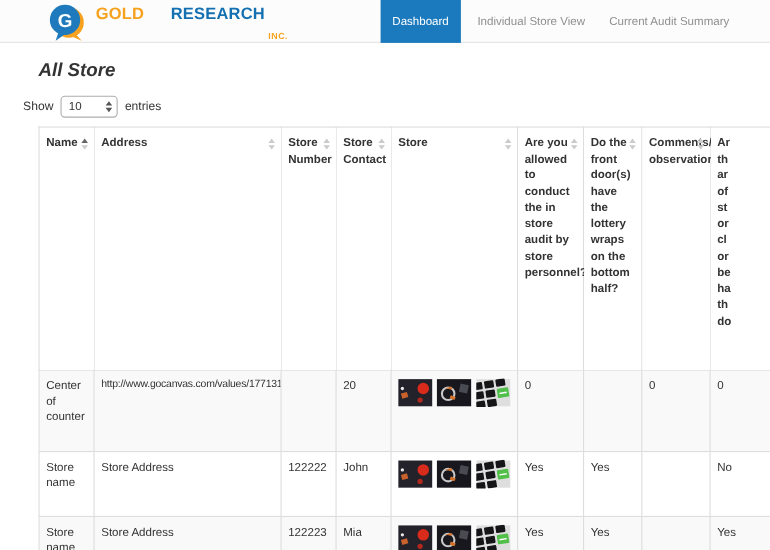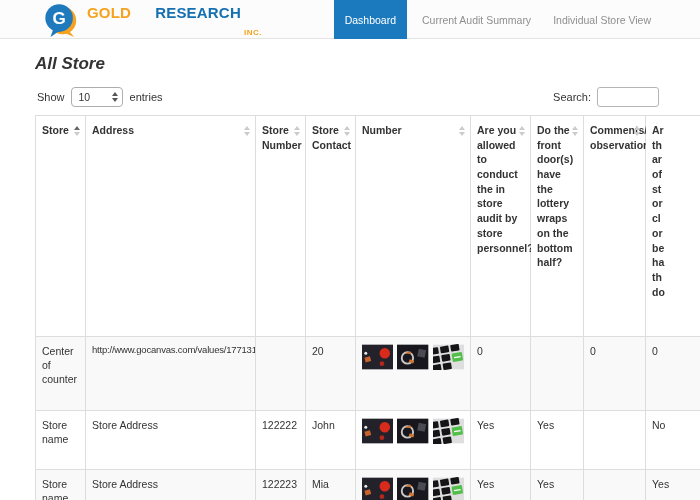--- a/index.html
+++ b/index.html
@@ -11,28 +11,28 @@
 
   
   .topbar { position:relative; height:39px; background:#fcfcfc; border-bottom:1px solid #e4e4e4; }
   .logo { position:absolute; left:42px; top:1px; display:flex; align-items:center; }
   .logo-mark { width:38px; height:38px; }
   .logo-word { margin-left:7px; font-weight:bold; font-size:15px; letter-spacing:.2px; display:flex; align-items:flex-start; }
   .logo-gold { color:#f6a21e; }
   .logo-research { color:#1470b0;margin-left:24px; }
   .logo-inc { color:#f6a21e; font-size:8px; margin-left:3px; letter-spacing:.5px;margin-top:24px; }
 
-  .nav { position:absolute; right:38px; top:0; height:39px; display:flex; align-items:stretch; }
+  .nav { position:absolute; right:26px; top:0; height:39px; display:flex; align-items:stretch; }
   .tab { display:flex; align-items:center; padding:0 11px; font-size:10.5px; color:#8f8f8f; cursor:pointer; white-space:nowrap; }
   .tab.active { background:#1b7abd; color:#ffffff; margin-right:4px; }
 
   
   .page-title { margin:15px 0 12px 35px; font-size:17px; font-weight:bold; color:#333;font-style:italic; }
 
-  .controls { margin-left:37px; width:622px; height:22px; margin-bottom:7px;
+  .controls { margin-left:21px; width:622px; height:22px; margin-bottom:7px;
               display:flex; align-items:center; justify-content:space-between; font-size:11px; }
   .show-group, .search-group { display:flex; align-items:center; }
   .show-label { margin-right:6px; }
   .entries-label { margin-left:7px; }
   .select-box { width:52px; height:20px; border:1px solid #adadad; border-radius:4px; background:#fff;
                 display:flex; align-items:center; justify-content:space-between; padding:0 4px 0 7px;
                 font-size:10.5px; cursor:pointer; }
   .spinner { display:flex; flex-direction:column; align-items:center; }
   .spin-up { width:0; height:0; border-left:3px solid transparent; border-right:3px solid transparent; border-bottom:4px solid #555; margin-bottom:2px; }
   .spin-down { width:0; height:0; border-left:3px solid transparent; border-right:3px solid transparent; border-top:4px solid #555; }
@@ -74,90 +74,86 @@
     </svg>
     <span class="logo-word">
       <span class="logo-gold">GOLD</span>
         <span class="logo-research">RESEARCH</span>
       <span class="logo-inc">INC.</span>
     </span>
   </div>
 
   <div class="nav">
     <div class="tab active">Dashboard</div>
+    <div class="tab">Individual Store View</div>
     <div class="tab">Current Audit Summary</div>
-    <div class="tab">Individual Store View</div>
   </div>
 </div>
 
 <h1 class="page-title">All Store</h1>
 
 <div class="controls">
   <div class="show-group">
     <span class="show-label">Show</span>
     <div class="select-box">
       <span>10</span>
       <span class="spinner">
         <span class="spin-up"></span>
           <span class="spin-down"></span>
       </span>
     </div>
     <span class="entries-label">entries</span>
-  </div>
-  <div class="search-group">
-    <span class="search-label">Search:</span>
-    <input class="search-input" type="text" value="" style="">
   </div>
 </div>
 
 <div class="table-wrap">
   <table>
     <colgroup>
       <col style="width:50px">
         <col style="width:170px">
         <col style="width:50px">
         <col style="width:50px">
       <col style="width:115px">
         <col style="width:60px">
         <col style="width:53px">
         <col style="width:62px">
         <col style="width:130px">
     </colgroup>
     <thead>
       <tr>
         <th>
+          <span>Name</span>
+          <span class="sort sorted-asc">
+              <span class="arr-up"></span>
+              <span class="arr-down"></span>
+            </span>
+        </th>
+        <th>
+          <span>Address</span>
+          <span class="sort">
+              <span class="arr-up"></span>
+              <span class="arr-down"></span>
+            </span>
+        </th>
+        <th>
+          <span>Store Number</span>
+          <span class="sort">
+              <span class="arr-up"></span>
+              <span class="arr-down"></span>
+            </span>
+        </th>
+        <th>
+          <span>Store Contact</span>
+          <span class="sort">
+              <span class="arr-up"></span>
+              <span class="arr-down"></span>
+            </span>
+        </th>
+        <th>
           <span>Store</span>
-          <span class="sort sorted-asc">
-              <span class="arr-up"></span>
-              <span class="arr-down"></span>
-            </span>
-        </th>
-        <th>
-          <span>Address</span>
-          <span class="sort">
-              <span class="arr-up"></span>
-              <span class="arr-down"></span>
-            </span>
-        </th>
-        <th>
-          <span>Store Number</span>
-          <span class="sort">
-              <span class="arr-up"></span>
-              <span class="arr-down"></span>
-            </span>
-        </th>
-        <th>
-          <span>Store Contact</span>
-          <span class="sort">
-              <span class="arr-up"></span>
-              <span class="arr-down"></span>
-            </span>
-        </th>
-        <th>
-          <span>Number</span>
           <span class="sort">
               <span class="arr-up"></span>
               <span class="arr-down"></span>
             </span>
         </th>
         <th>
           <span>Are you allowed to conduct the in store audit by store personnel?</span>
           <span class="sort">
               <span class="arr-up"></span>
               <span class="arr-down"></span>

